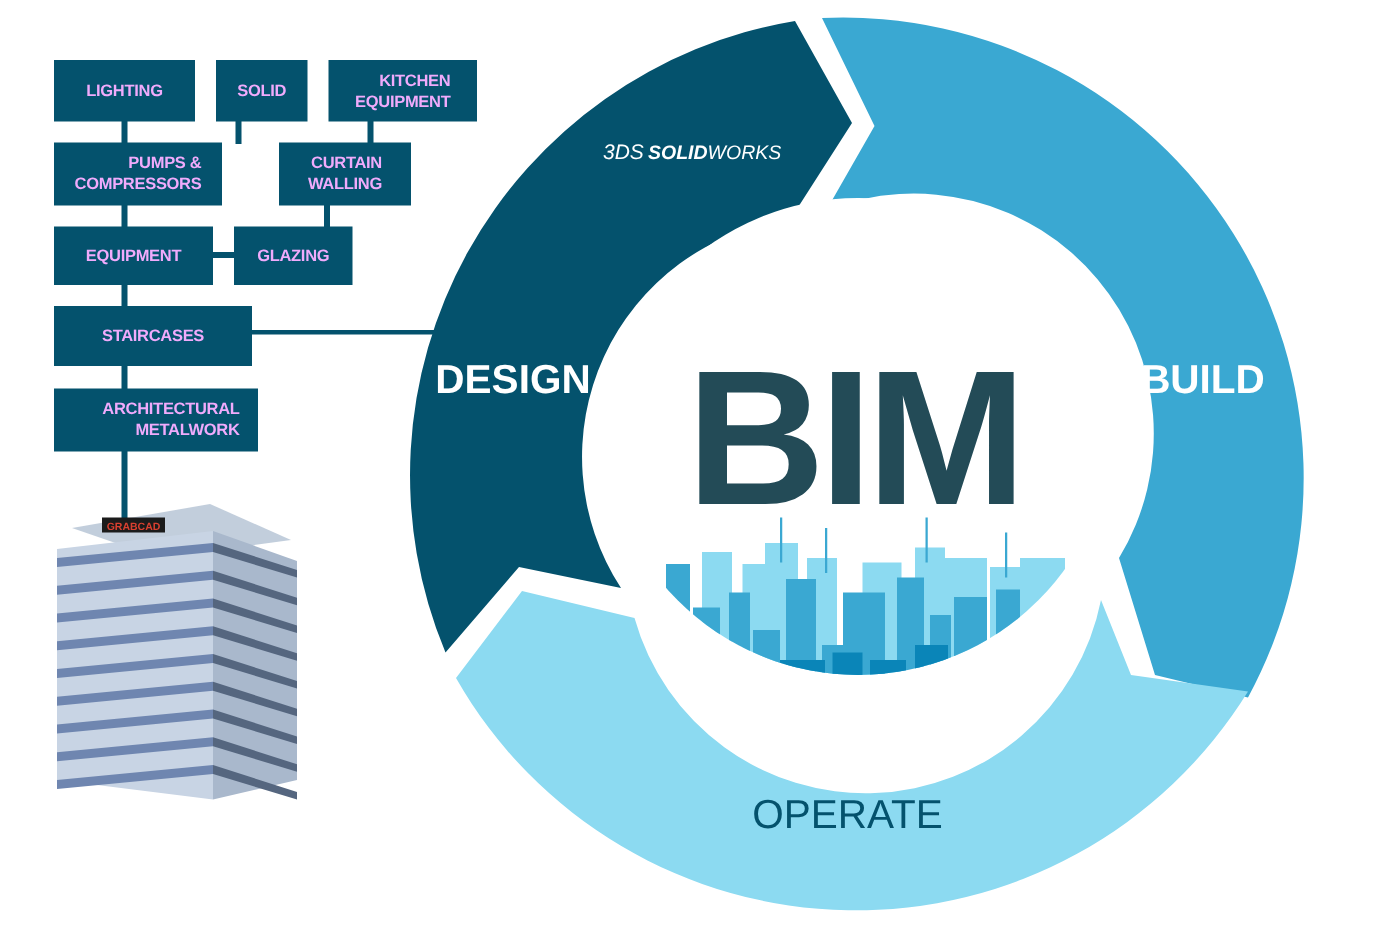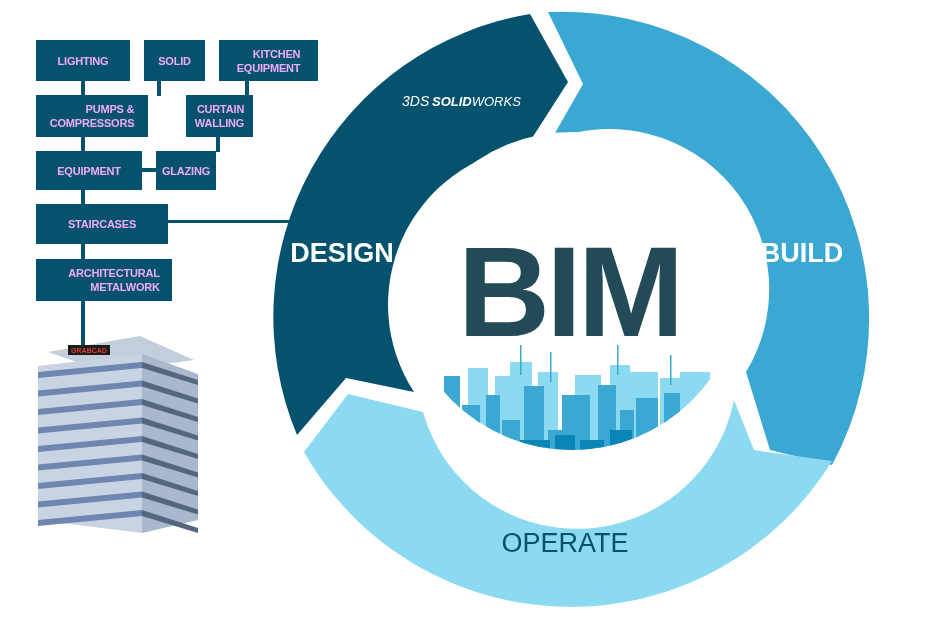--- a/index.html
+++ b/index.html
@@ -36,28 +36,28 @@
   <span>SOLID</span>
 </div>
 <div class="box" style="left:219px;top:40px;width:99px;height:41px;">
   <span>KITCHEN
 EQUIPMENT</span>
 </div>
 <div class="box" style="left:36px;top:95px;width:112px;height:42px;">
   <span>PUMPS &amp;
 COMPRESSORS</span>
 </div>
-<div class="box" style="left:186px;top:95px;width:67px;height:42px;">
+<div class="box" style="left:186px;top:95px;width:88px;height:42px;">
   <span>CURTAIN
 WALLING</span>
 </div>
 <div class="box" style="left:36px;top:151px;width:106px;height:39px;">
   <span>EQUIPMENT</span>
 </div>
-<div class="box" style="left:156px;top:151px;width:60px;height:39px;">
+<div class="box" style="left:156px;top:151px;width:79px;height:39px;">
   <span>GLAZING</span>
 </div>
 <div class="box" style="left:36px;top:204px;width:132px;height:40px;">
   <span>STAIRCASES</span>
 </div>
 <div class="box" style="left:36px;top:259px;width:136px;height:42px;padding-left:20px;">
   <span>ARCHITECTURAL
 METALWORK</span>
 </div>
 

